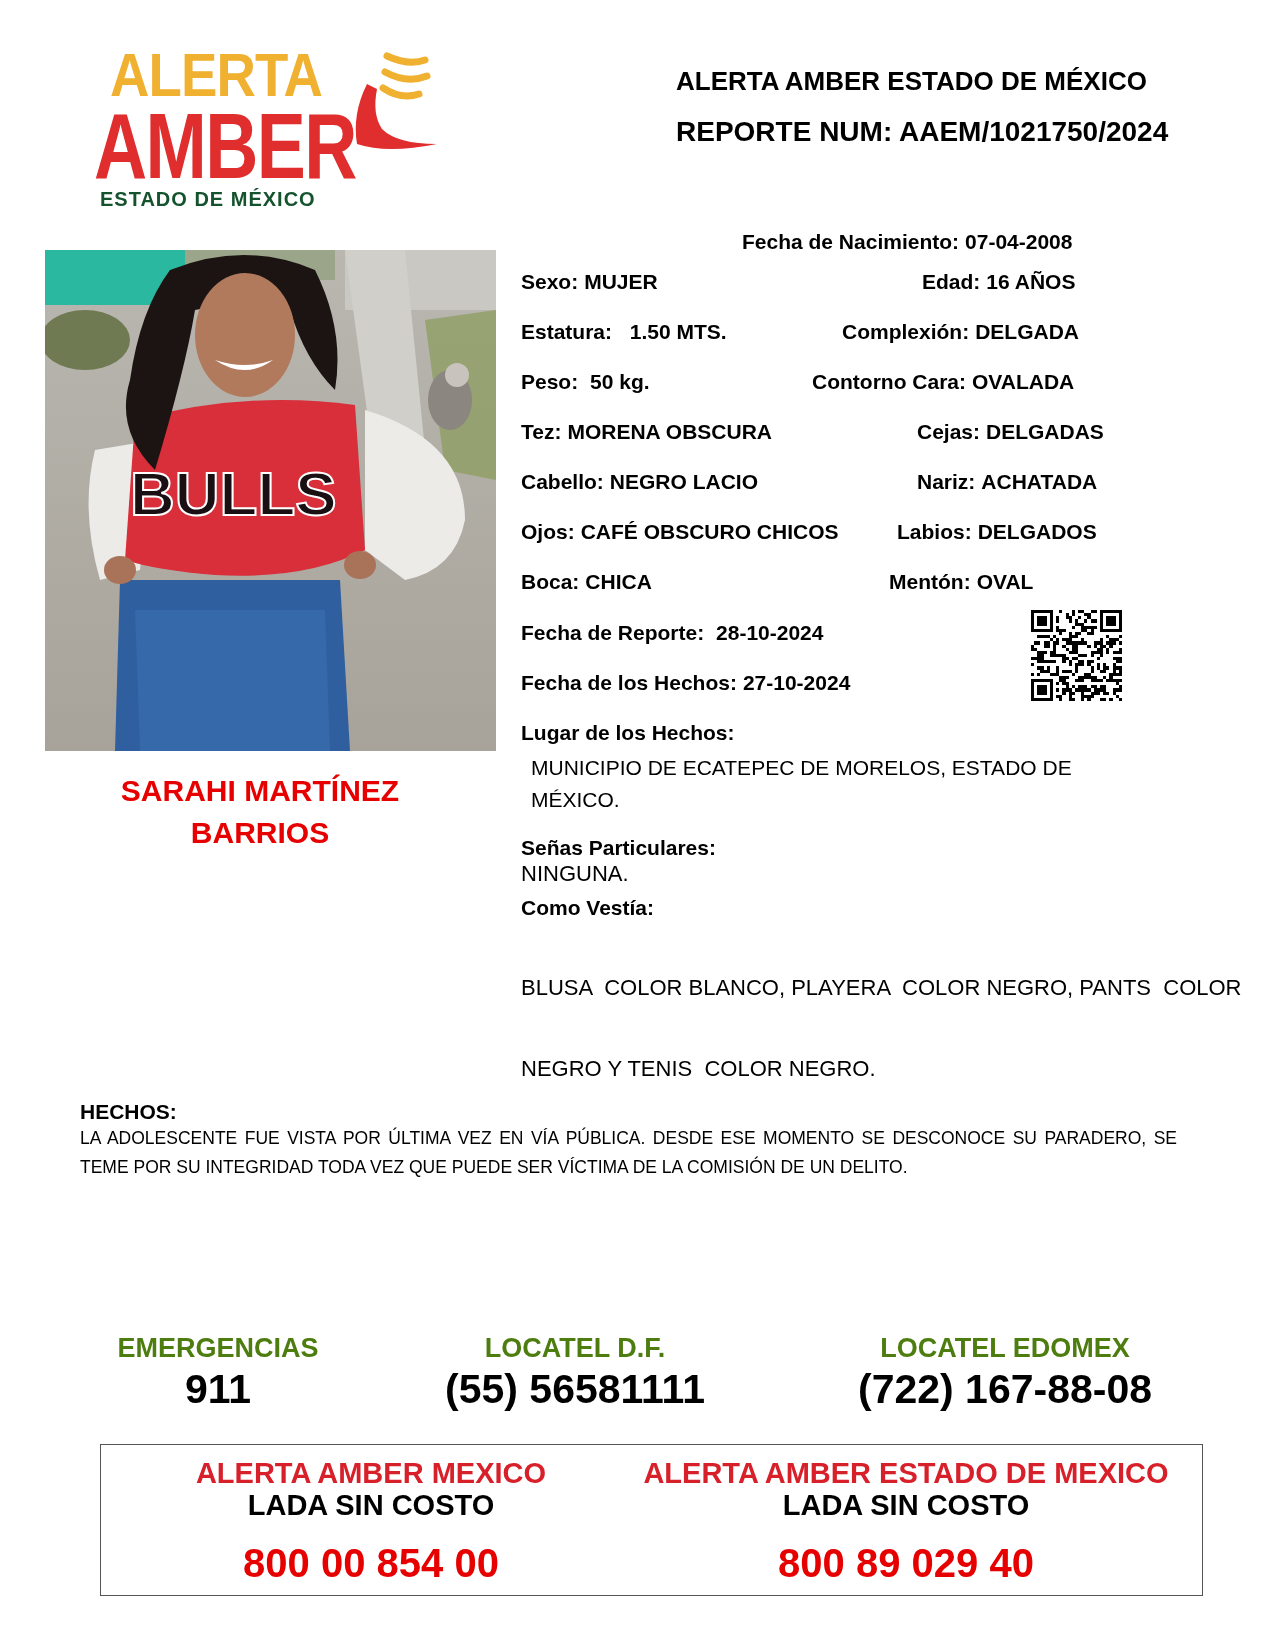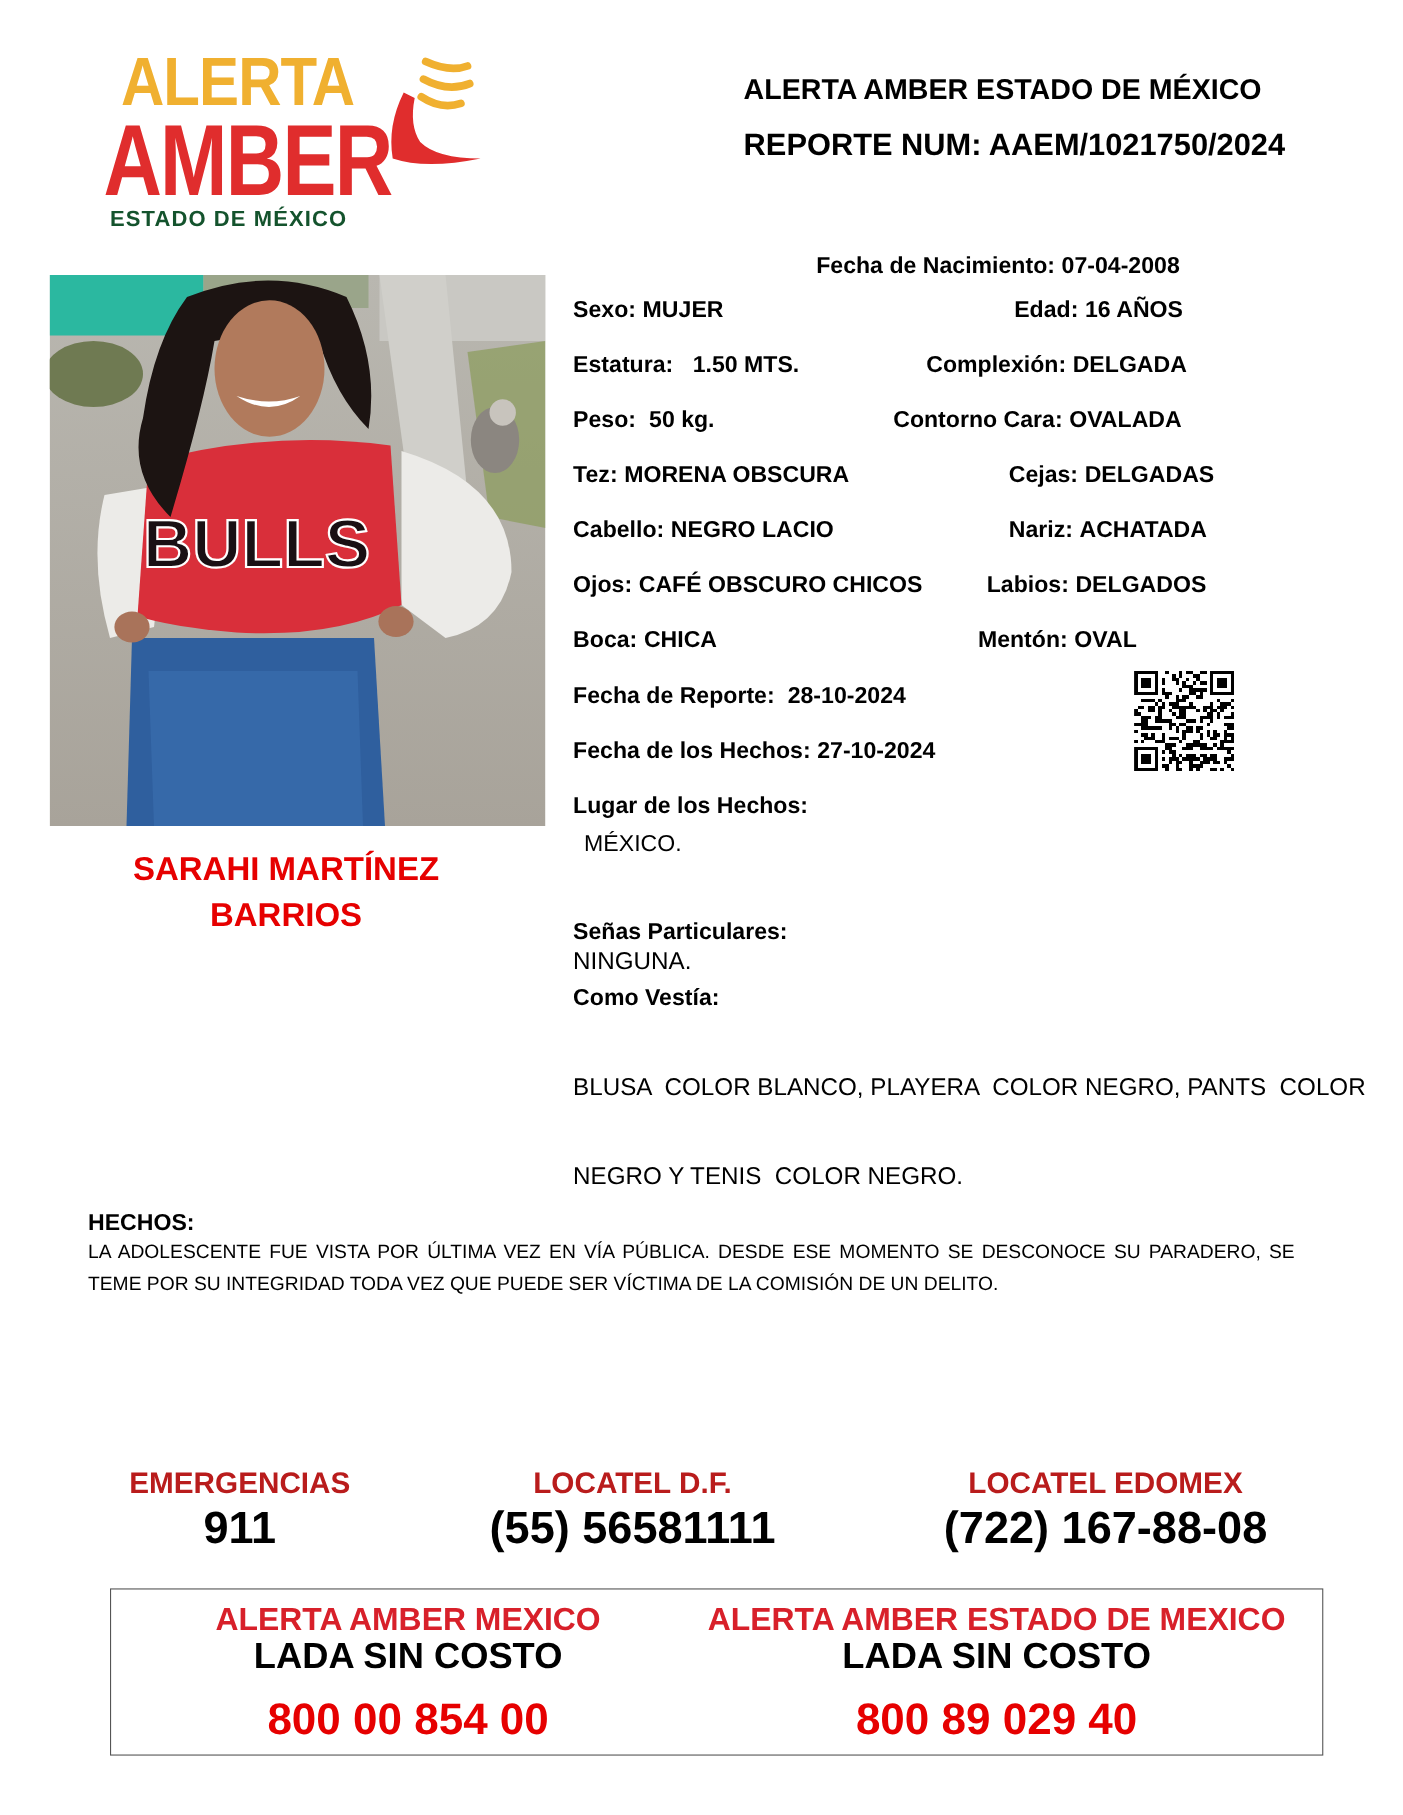--- a/index.html
+++ b/index.html
@@ -35,27 +35,27 @@
   .lbl { margin-right: 6px; }
   .qr { left: 1031px; top: 610px; width: 91px; height: 91px; }
 
   .section-title { font-weight: bold; font-size: 21px; }
   .plain { font-size: 21px; line-height: 32px; }
   .small { font-size: 22px; line-height: 27px; }
 
   .hechos-title { left: 80px; top: 1100px; font-weight: bold; font-size: 21px; }
   .hechos-text { left: 80px; top: 1124px; width: 1097px; font-size: 17.5px; line-height: 29px; text-align: justify; }
 
-  .contact-label { color: #b91c1c; font-weight: bold; font-size: 27px; white-space: nowrap; }
+  .contact-label { color: #4d7c0f; font-weight: bold; font-size: 27px; white-space: nowrap; }
   .contact-num { font-weight: bold; font-size: 41px; white-space: nowrap; }
 
   .box { left: 100px; top: 1444px; width: 1103px; height: 152px; border: 1.5px solid #555; box-sizing: border-box; }
   .box-col { position: absolute; top: 12px; text-align: center; }
   .box-title { color: #d8202a; font-weight: bold; font-size: 29px; white-space: nowrap; line-height: 32px; }
-  .box-sub { font-weight: bold; font-size: 33px; white-space: nowrap; line-height: 32px; }
+  .box-sub { font-weight: bold; font-size: 29px; white-space: nowrap; line-height: 32px; }
   .box-num { color: #e60000; font-weight: bold; font-size: 40px; white-space: nowrap; line-height: 64px; }
 </style>
 </head>
 <body>
 
 <div class="abs logo">
   <svg class="logo-horn" viewBox="0 0 110 110">
     <path d="M40 40 Q25 70 30 100 Q60 110 110 100 Q70 100 55 85 Q45 70 50 45 Z" fill="#e02d2d"></path>
     <path d="M60 12 Q82 22 98 16" stroke="#f0b030" stroke-width="7" fill="none" stroke-linecap="round"></path>
     <path d="M58 28 Q80 40 100 32" stroke="#f0b030" stroke-width="7" fill="none" stroke-linecap="round"></path>
@@ -469,20 +469,21 @@
       <rect x="23" y="1" width="5" height="5" fill="#fff"></rect>
       <rect x="24" y="2" width="3" height="3" fill="#000"></rect>
       <rect x="0" y="22" width="7" height="7" fill="#000"></rect>
       <rect x="1" y="23" width="5" height="5" fill="#fff"></rect>
       <rect x="2" y="24" width="3" height="3" fill="#000"></rect>
     </svg>
 </div>
 
 <div class="abs section-title" style="left:521px; top:721px;">Lugar de los Hechos:</div>
 <div class="abs plain" style="left:531px; top:752px;">
+  <div>MUNICIPIO DE ECATEPEC DE MORELOS, ESTADO DE</div>
   <div>MÉXICO.</div>
 </div>
 
 <div class="abs section-title" style="left:521px; top:836px;">Señas Particulares:</div>
 <div class="abs small" style="left:521px; top:860px;">NINGUNA.</div>
 
 <div class="abs section-title" style="left:521px; top:896px;">Como Vestía:</div>
 <div class="abs small" style="left:521px; top:920px; white-space:pre;">
   <div>BLUSA  COLOR BLANCO, PLAYERA  COLOR NEGRO, PANTS  COLOR</div>
   <div>NEGRO Y TENIS  COLOR NEGRO.</div>

